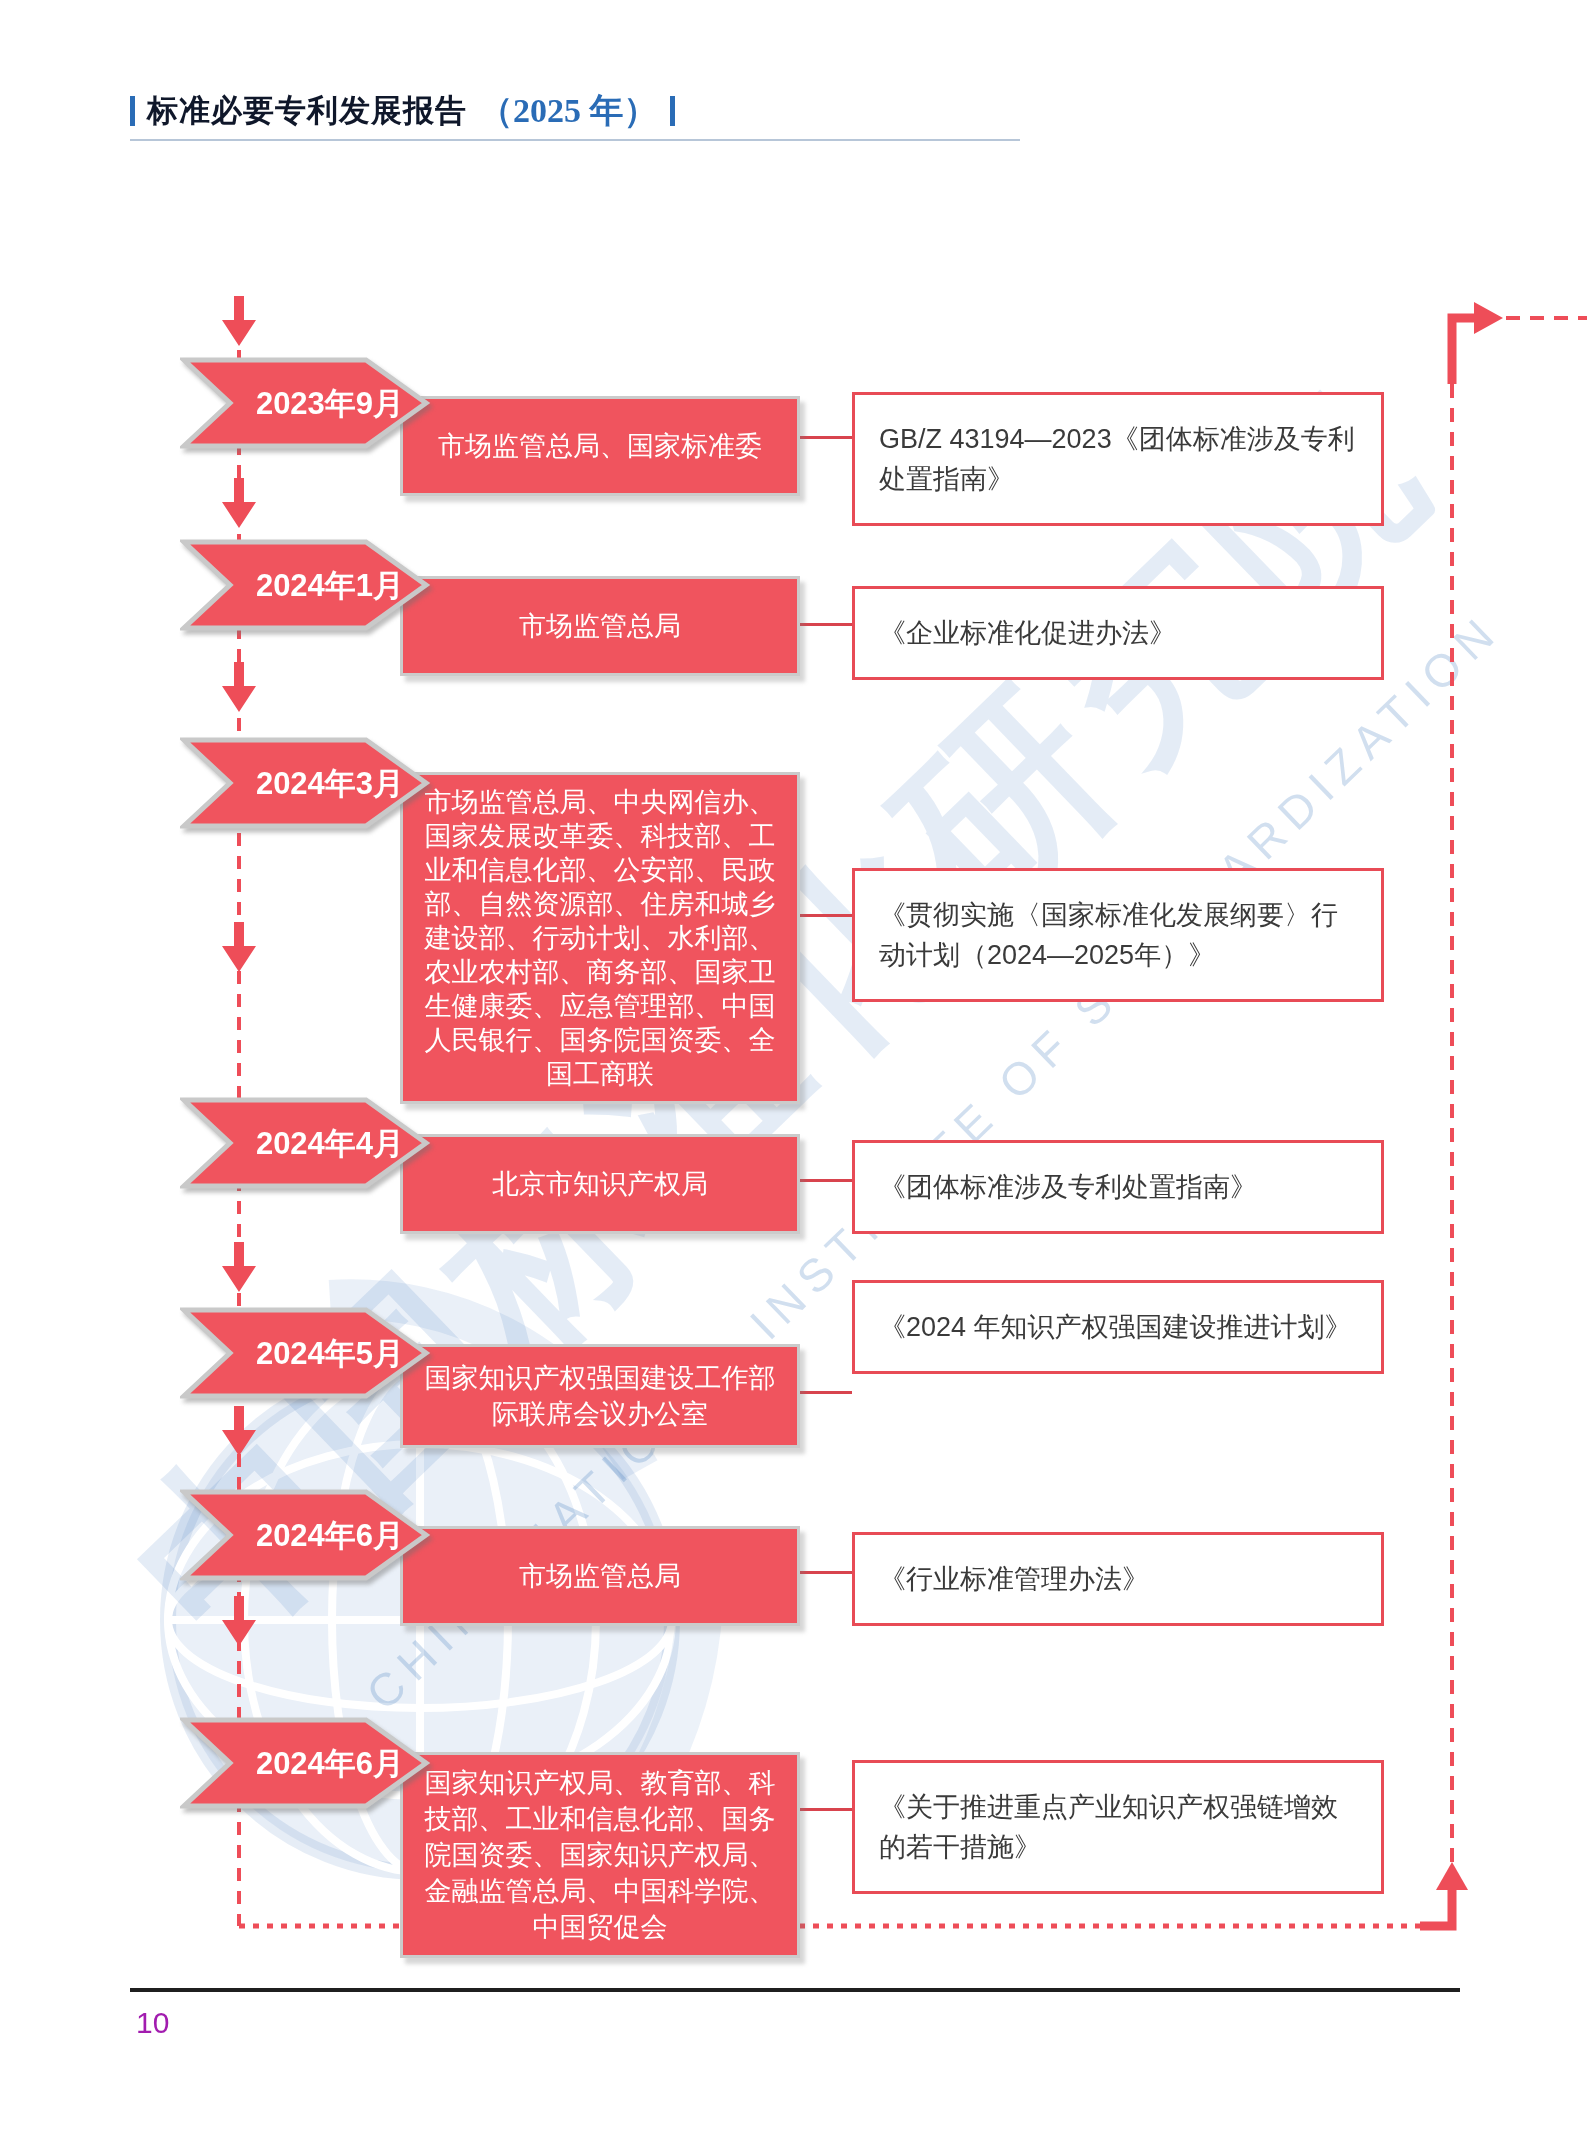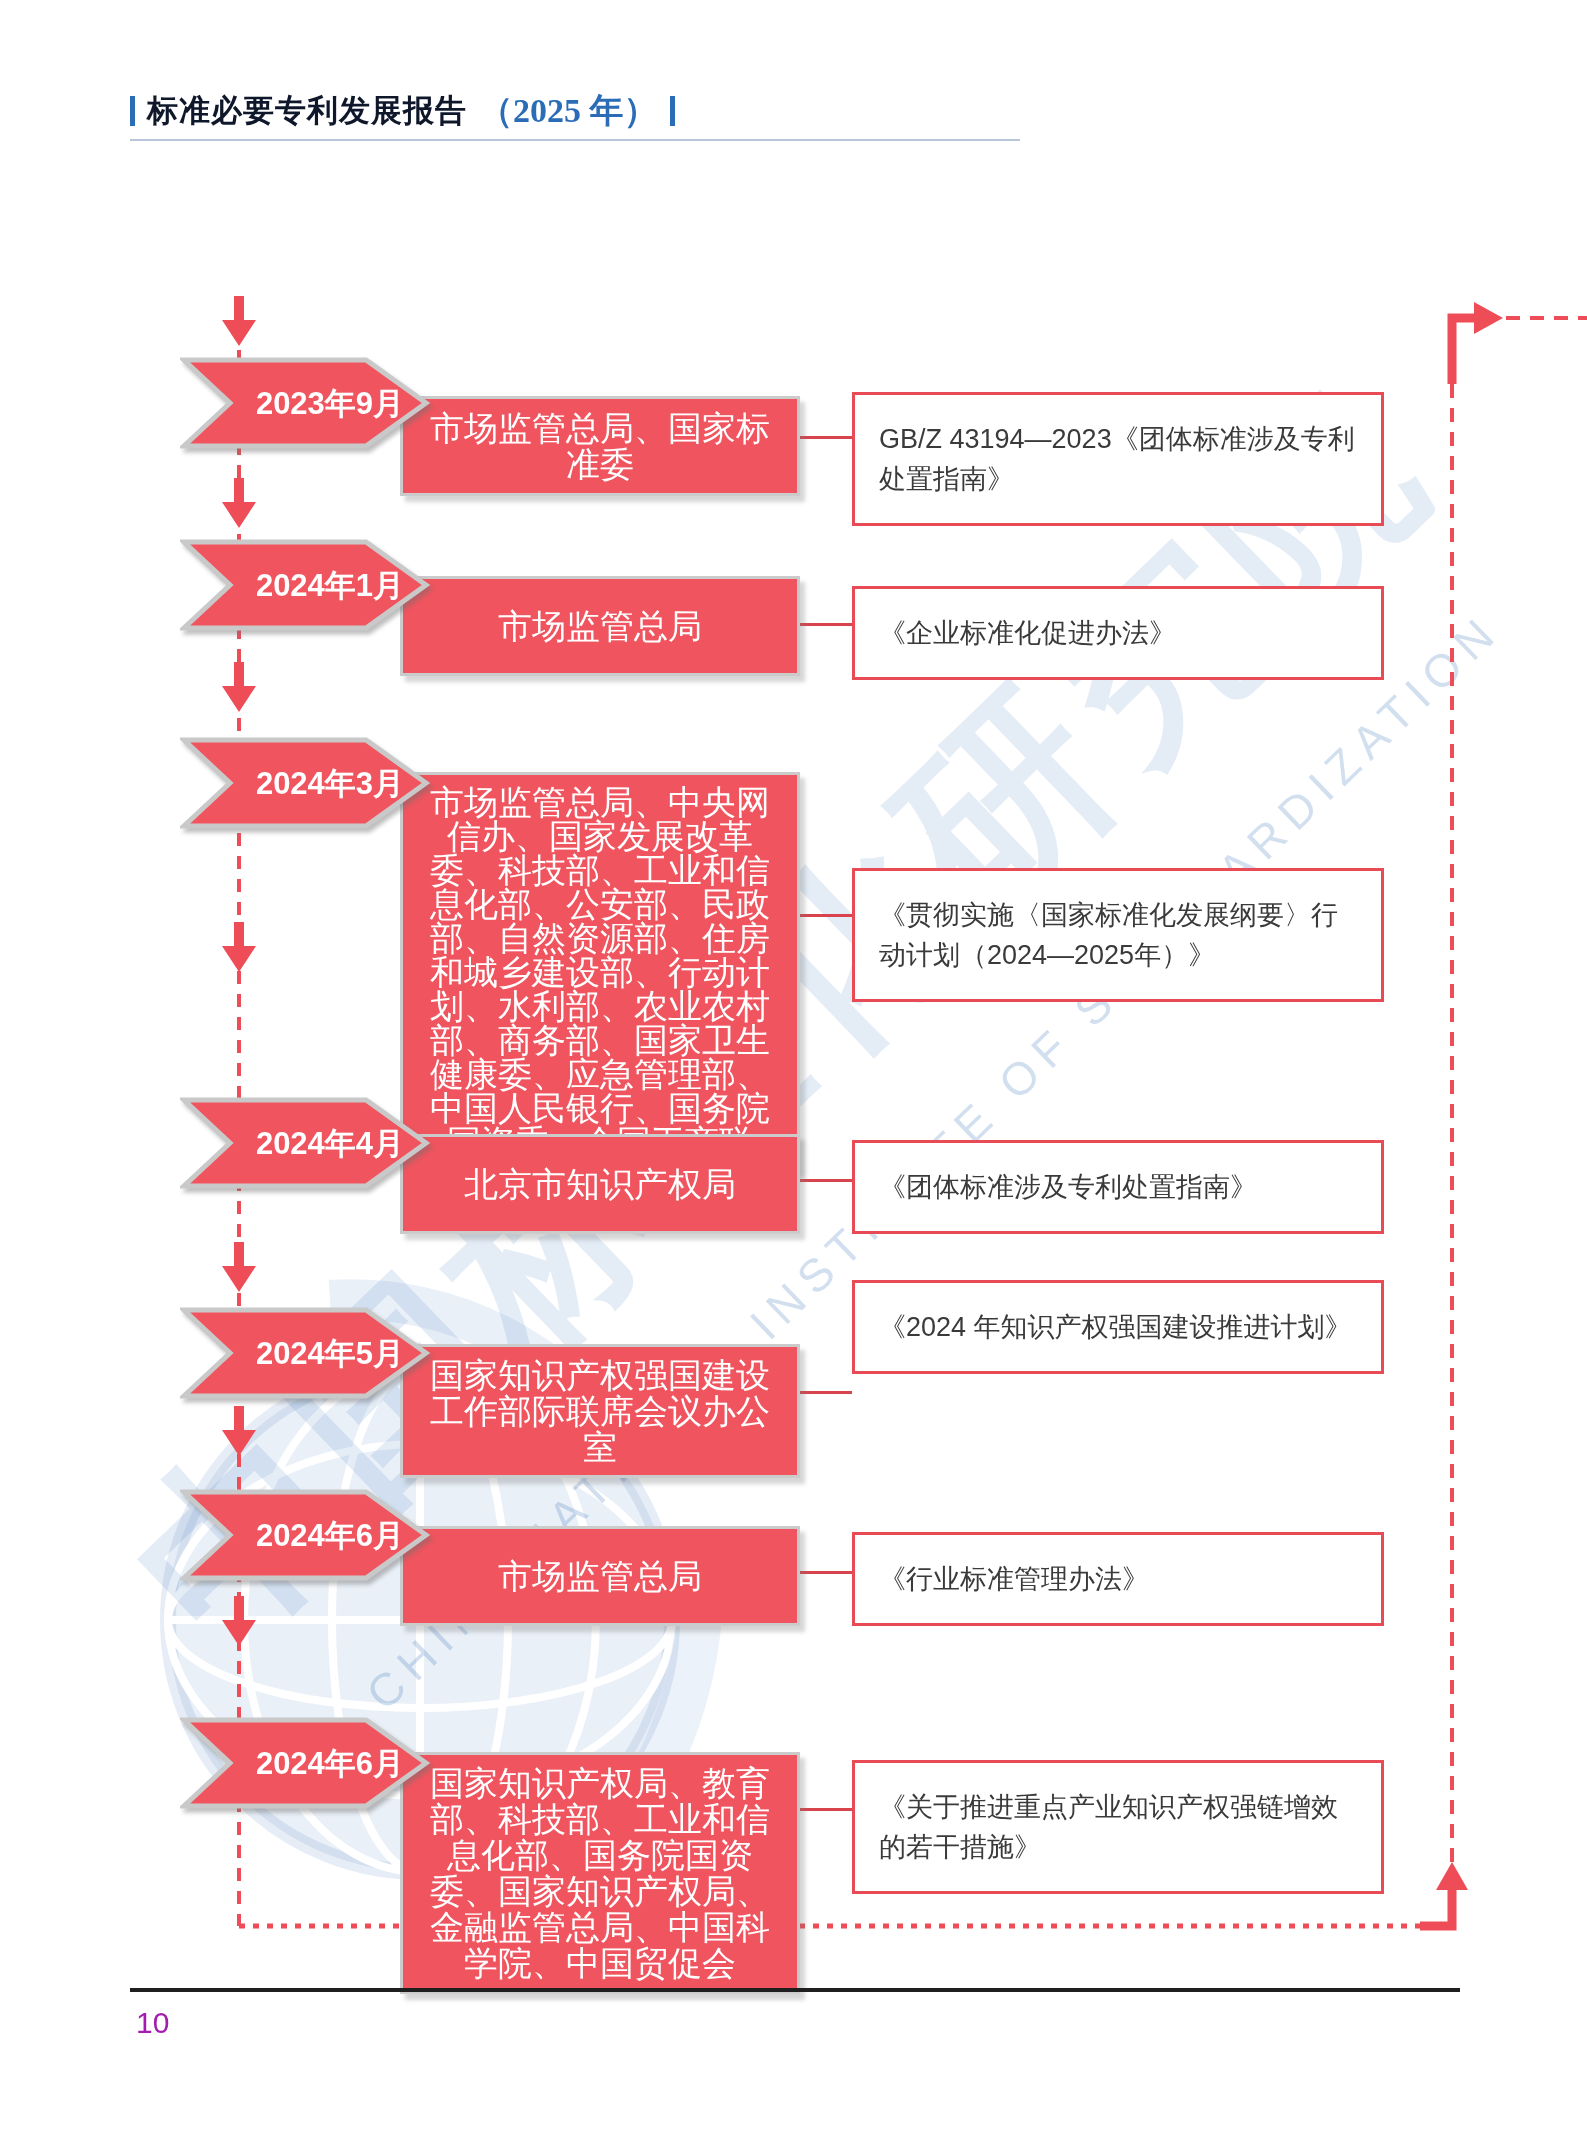--- a/index.html
+++ b/index.html
@@ -23,21 +23,21 @@
   
   .chev{position:absolute;left:180px;width:252px;height:94px;z-index:5;
         filter:drop-shadow(3px 4px 2px rgba(110,110,110,0.45));}
   .chev text{font:bold 31px "Liberation Sans","DejaVu Sans",sans-serif;fill:#ffffff;}
   .c1{top:356px}.c2{top:538px}.c3{top:736px}.c4{top:1096px}.c5{top:1306px}.c6{top:1488px}.c7{top:1716px}
   
   .org{position:absolute;left:400px;width:400px;box-sizing:border-box;z-index:3;
        background:#F0545E;border:3px solid #cbcbcb;
        box-shadow:5px 6px 4px rgba(120,120,120,0.30);
        display:flex;align-items:center;justify-content:center;
-       color:#ffffff;font-size:34px;line-height:36px;text-align:center;padding:10px 14px;}
+       color:#ffffff;font-size:27px;line-height:36px;text-align:center;padding:10px 14px;}
   .o1{top:396px;min-height:100px}
   .o2{top:576px;min-height:100px}
   .o3{top:772px;min-height:292px;line-height:34px;}
   .o4{top:1134px;min-height:100px}
   .o5{top:1344px;min-height:104px}
   .o6{top:1526px;min-height:100px}
   .o7{top:1752px;min-height:168px}
   
   .doc{position:absolute;left:852px;width:532px;box-sizing:border-box;z-index:3;
        background:#ffffff;border:3px solid #E84B56;

